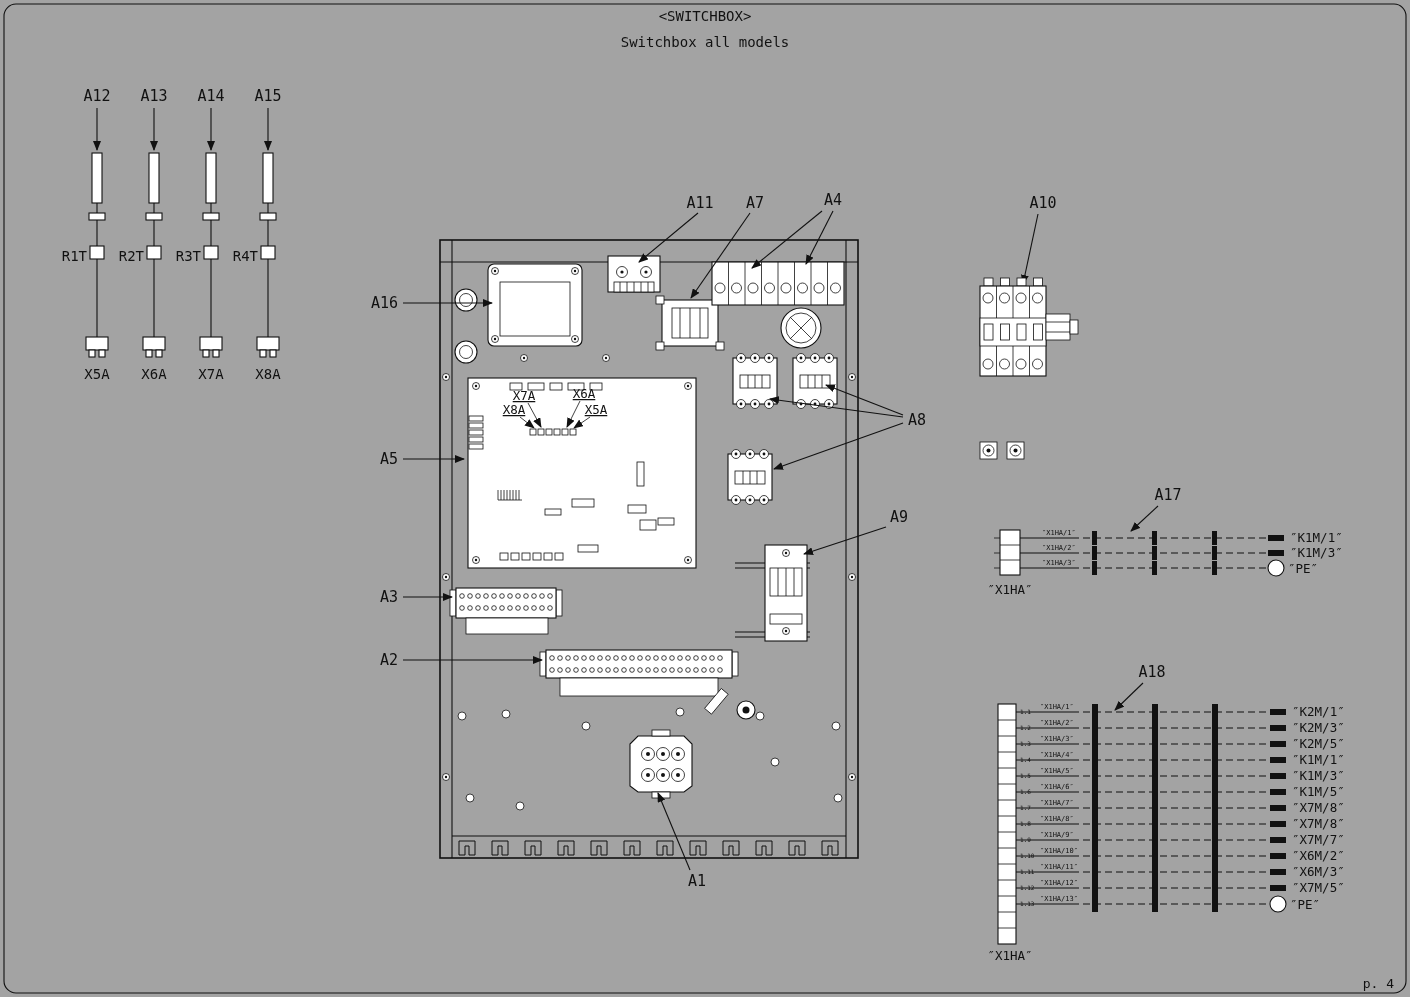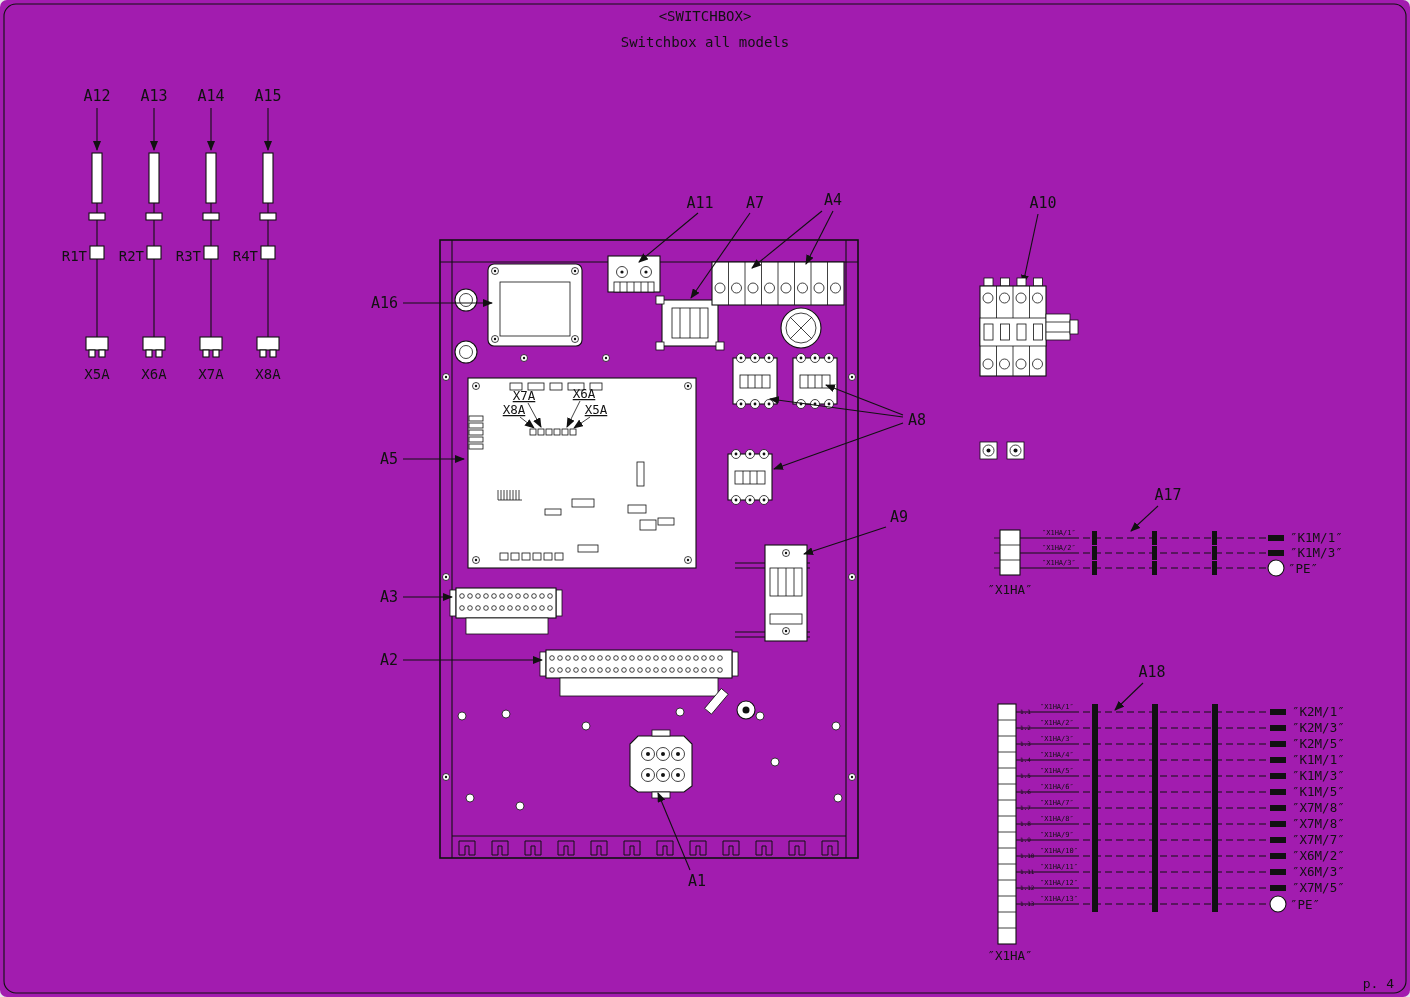--- a/index.html
+++ b/index.html
@@ -1,17 +1,17 @@
 <!DOCTYPE html>
 <html><head>
 <meta charset="utf-8">
 <style>
   html,body{margin:0;padding:0;background:#e8e8e8;}
-  .page{position:relative;width:1410px;height:997px;background:#a21caf;margin:0 auto;
-        font-family:"DejaVu Sans Mono", monospace;border-radius:7px;}
+  .page{position:relative;width:1410px;height:997px;background:#a3a3a3;margin:0 auto;
+        font-family:"DejaVu Sans Mono", monospace;}
   svg{display:block}
   svg text{font-family:"DejaVu Sans Mono", monospace; fill:#111;}
   .t15{font-size:15px}
   .t14{font-size:14px}
   .t13{font-size:13px}
   .t12{font-size:12.5px}
   .t7{font-size:7px}
   .t6{font-size:6px}
   .mid{text-anchor:middle}
   .end{text-anchor:end}

